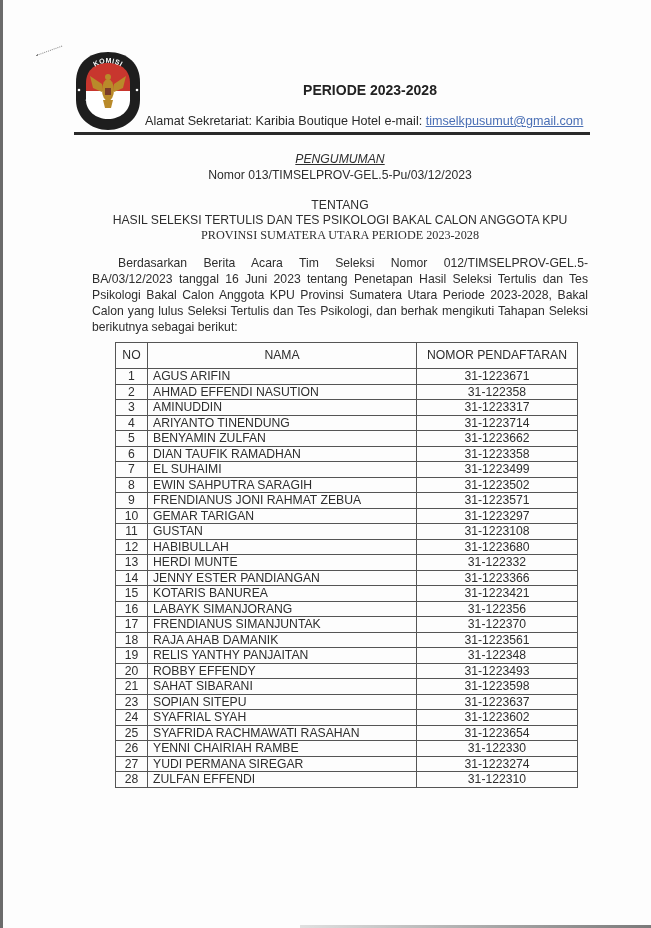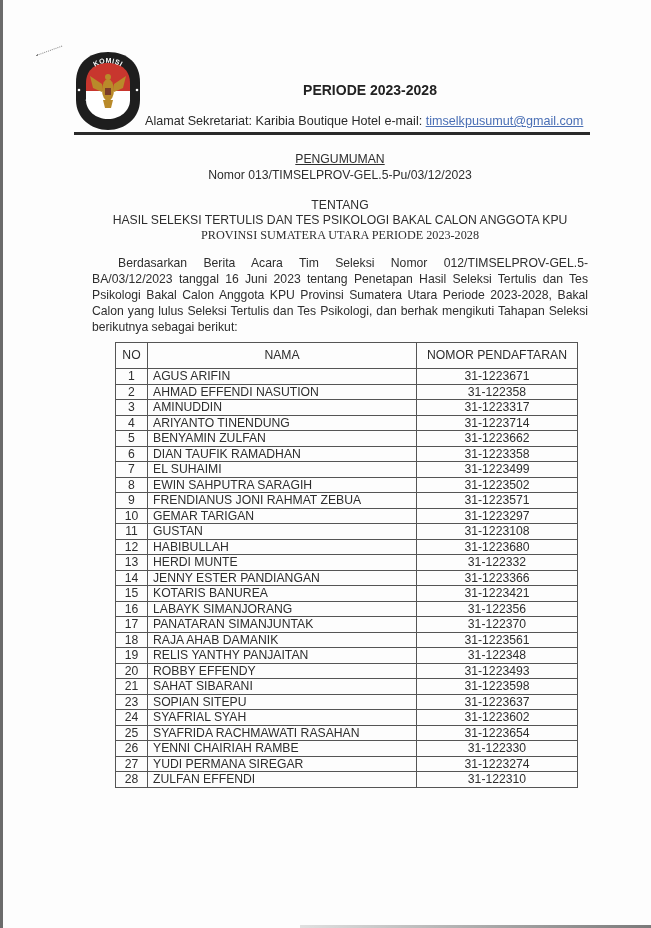--- a/index.html
+++ b/index.html
@@ -16,21 +16,21 @@
   .dot-mark { position: absolute; left: 37px; top: 50px; width: 28px; height: 12px; border-top: 1px dotted #888; transform: rotate(-20deg); }
 
   .logo { position: absolute; left: 73px; top: 50px; width: 70px; height: 82px; }
   .hdr-title { position: absolute; left: 140px; top: 62px; width: 460px; text-align: center; font-weight: bold; font-size: 13.2px; color: #222; letter-spacing: 0.1px; }
   .hdr-period { position: absolute; left: 140px; top: 82px; width: 460px; text-align: center; font-weight: bold; font-size: 14px; color: #222; }
   .hdr-addr { position: absolute; left: 145px; top: 105px; font-size: 12.6px; color: #2a2a2a; white-space: nowrap; margin-top: 9px; }
   .hdr-addr .email { color: #4a6fb5; text-decoration: underline; }
   .hdr-rule { position: absolute; left: 74px; top: 132px; width: 516px; height: 3px; background: #2a2a2a; }
 
   .center { position: absolute; left: 60px; width: 560px; text-align: center; font-size: 12.2px; color: #2e2e2e; }
-  .pengumuman { top: 152px; text-decoration: underline; }
+  .pengumuman { top: 152px; text-decoration: underline; font-style: italic; }
   .nomor { top: 168px; }
   .tentang { top: 198px; }
   .hasil1 { top: 213px; }
   .hasil2 { top: 228px; font-family: Liberation Serif, serif; }
 
   .body-para { position: absolute; left: 92px; top: 255px; width: 496px; font-size: 12.2px; line-height: 16px; text-align: justify; color: #2e2e2e; }
   .body-para .indent { display: inline-block; width: 26px; }
 
   table.list { position: absolute; left: 115px; top: 342px; width: 463px; border-collapse: collapse; font-size: 12.2px; color: #2e2e2e; }
   table.list th, table.list td { border: 1px solid #555; padding: 0 4px; height: 14.5px; line-height: 14.5px; white-space: nowrap; }
@@ -172,21 +172,21 @@
           <td class="nama">KOTARIS BANUREA</td>
           <td class="reg">31-1223421</td>
         </tr>
         <tr>
           <td class="no">16</td>
           <td class="nama">LABAYK SIMANJORANG</td>
           <td class="reg">31-122356</td>
         </tr>
         <tr>
           <td class="no">17</td>
-          <td class="nama">PANATARAN SIMANJUNTAK</td>
+          <td class="nama">FRENDIANUS SIMANJUNTAK</td>
           <td class="reg">31-122370</td>
         </tr>
         <tr>
           <td class="no">18</td>
           <td class="nama">RAJA AHAB DAMANIK</td>
           <td class="reg">31-1223561</td>
         </tr>
         <tr>
           <td class="no">19</td>
           <td class="nama">RELIS YANTHY PANJAITAN</td>

